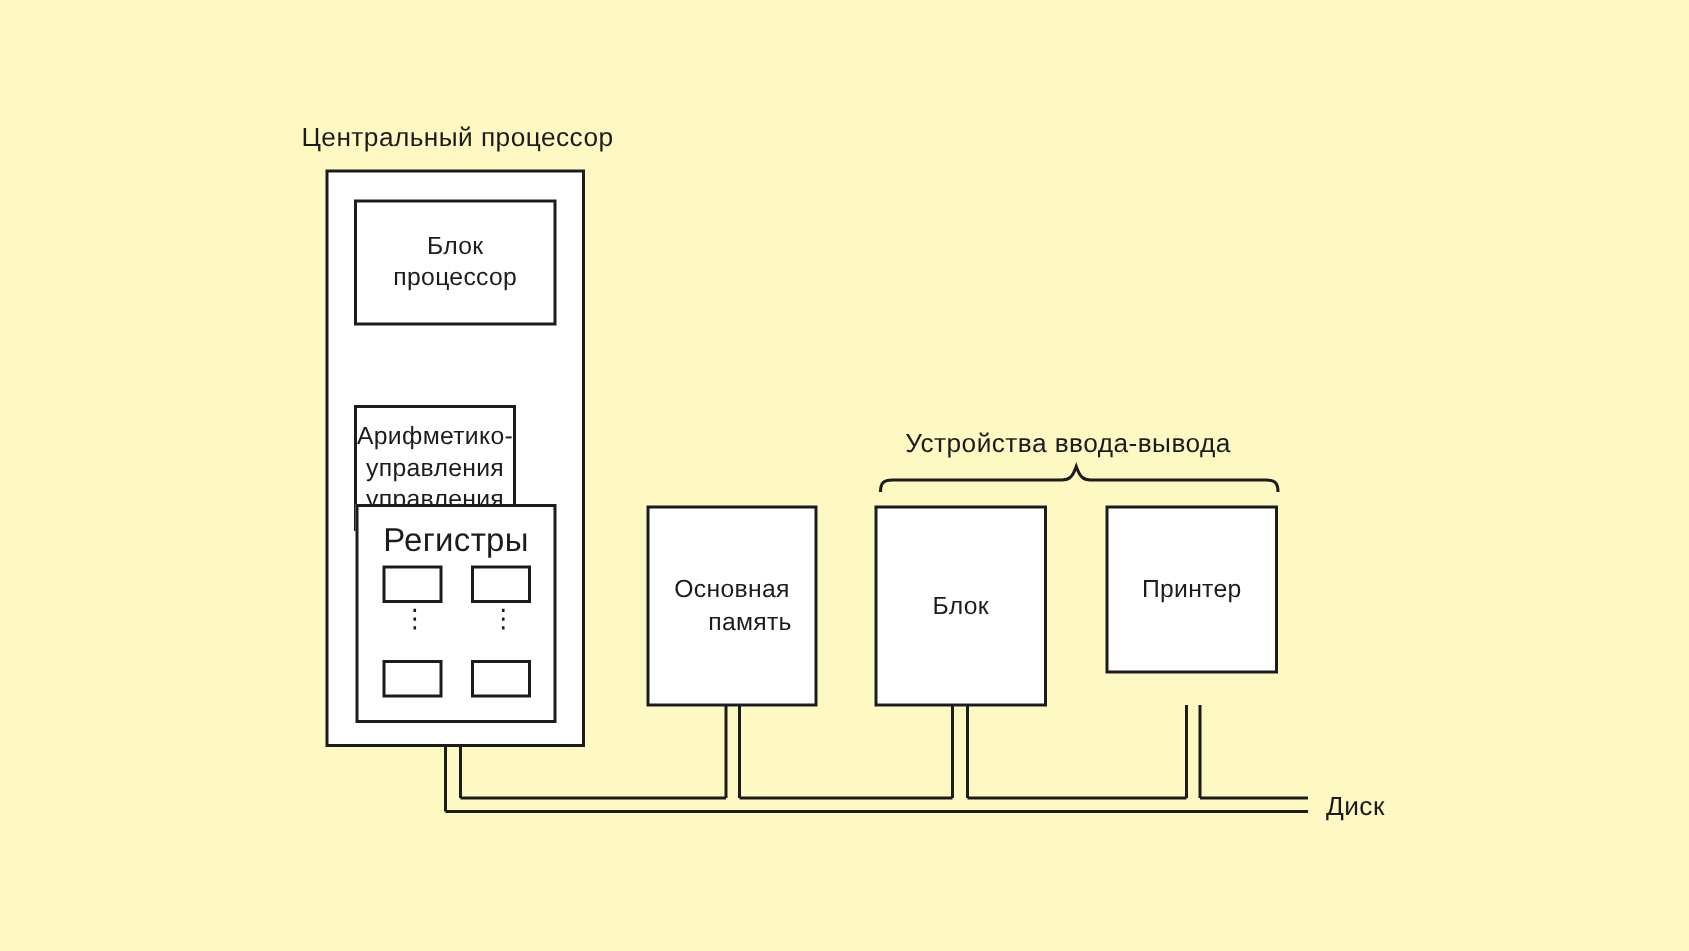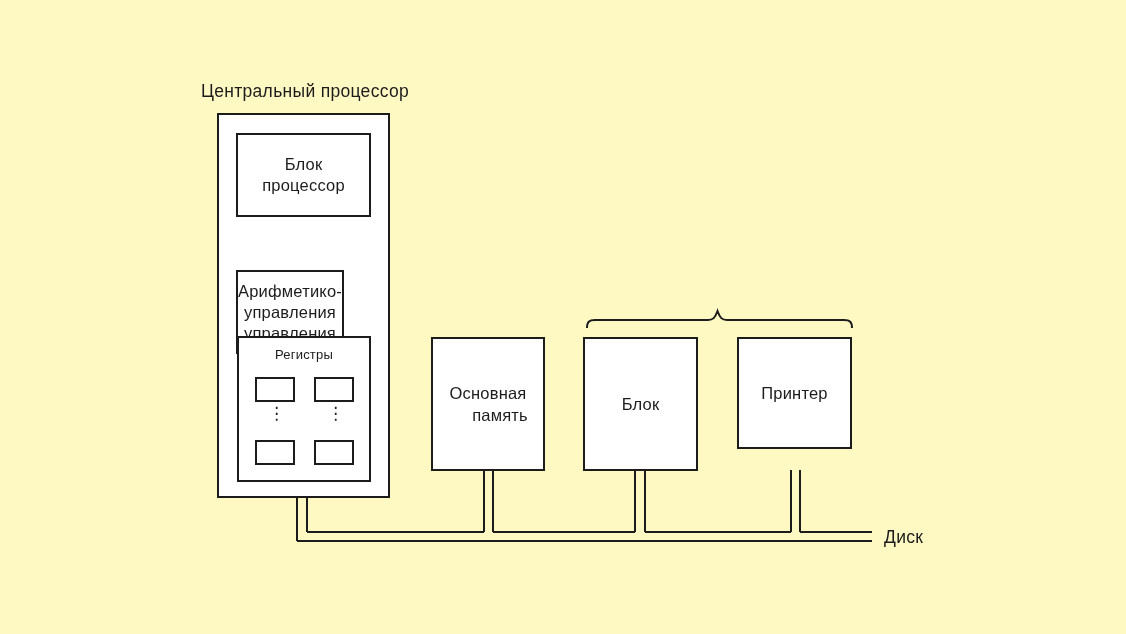--- a/index.html
+++ b/index.html
@@ -39,21 +39,21 @@
     letter-spacing: 0.3px;
     text-align: center;
     white-space: nowrap;
   }
   .registers-title {
     position: absolute;
     top: 9px;
     left: 0;
     width: 100%;
     text-align: center;
-    font-size: 13px;
+    font-size: 22px;
     letter-spacing: 0.2px;
   }
   .reg-box {
     position: absolute;
     box-sizing: border-box;
     width: 40px;
     height: 25px;
     border: 2px solid #1c1c1c;
     background: #ffffff;
   }
@@ -106,20 +106,21 @@
     <span class="vdots" style="left:88px; top:65px;">⋮</span>
     <span class="reg-box" style="left:16px; top:102px;"></span>
     <span class="reg-box" style="left:75px; top:102px;"></span>
   </div>
 
   <div class="box" style="left:431px; top:337px; width:114px; height:134px;">
     <span class="box-label" style="line-height:22px;">Основная</span>
     <span class="box-label" style="line-height:22px;margin-left:24px;">память</span>
   </div>
 
+  <div class="figure-label" style="left:597px; top:285px; width:230px;">Устройства ввода-вывода</div>
 
   <div class="box" style="left:583px; top:337px; width:115px; height:134px;">
     <span class="box-label">Блок</span>
   </div>
 
   <div class="box" style="left:737px; top:337px; width:115px; height:112px;">
     <span class="box-label">Принтер</span>
   </div>
 
   <div class="figure-label" style="left:884px; top:527px;">Диск</div>

